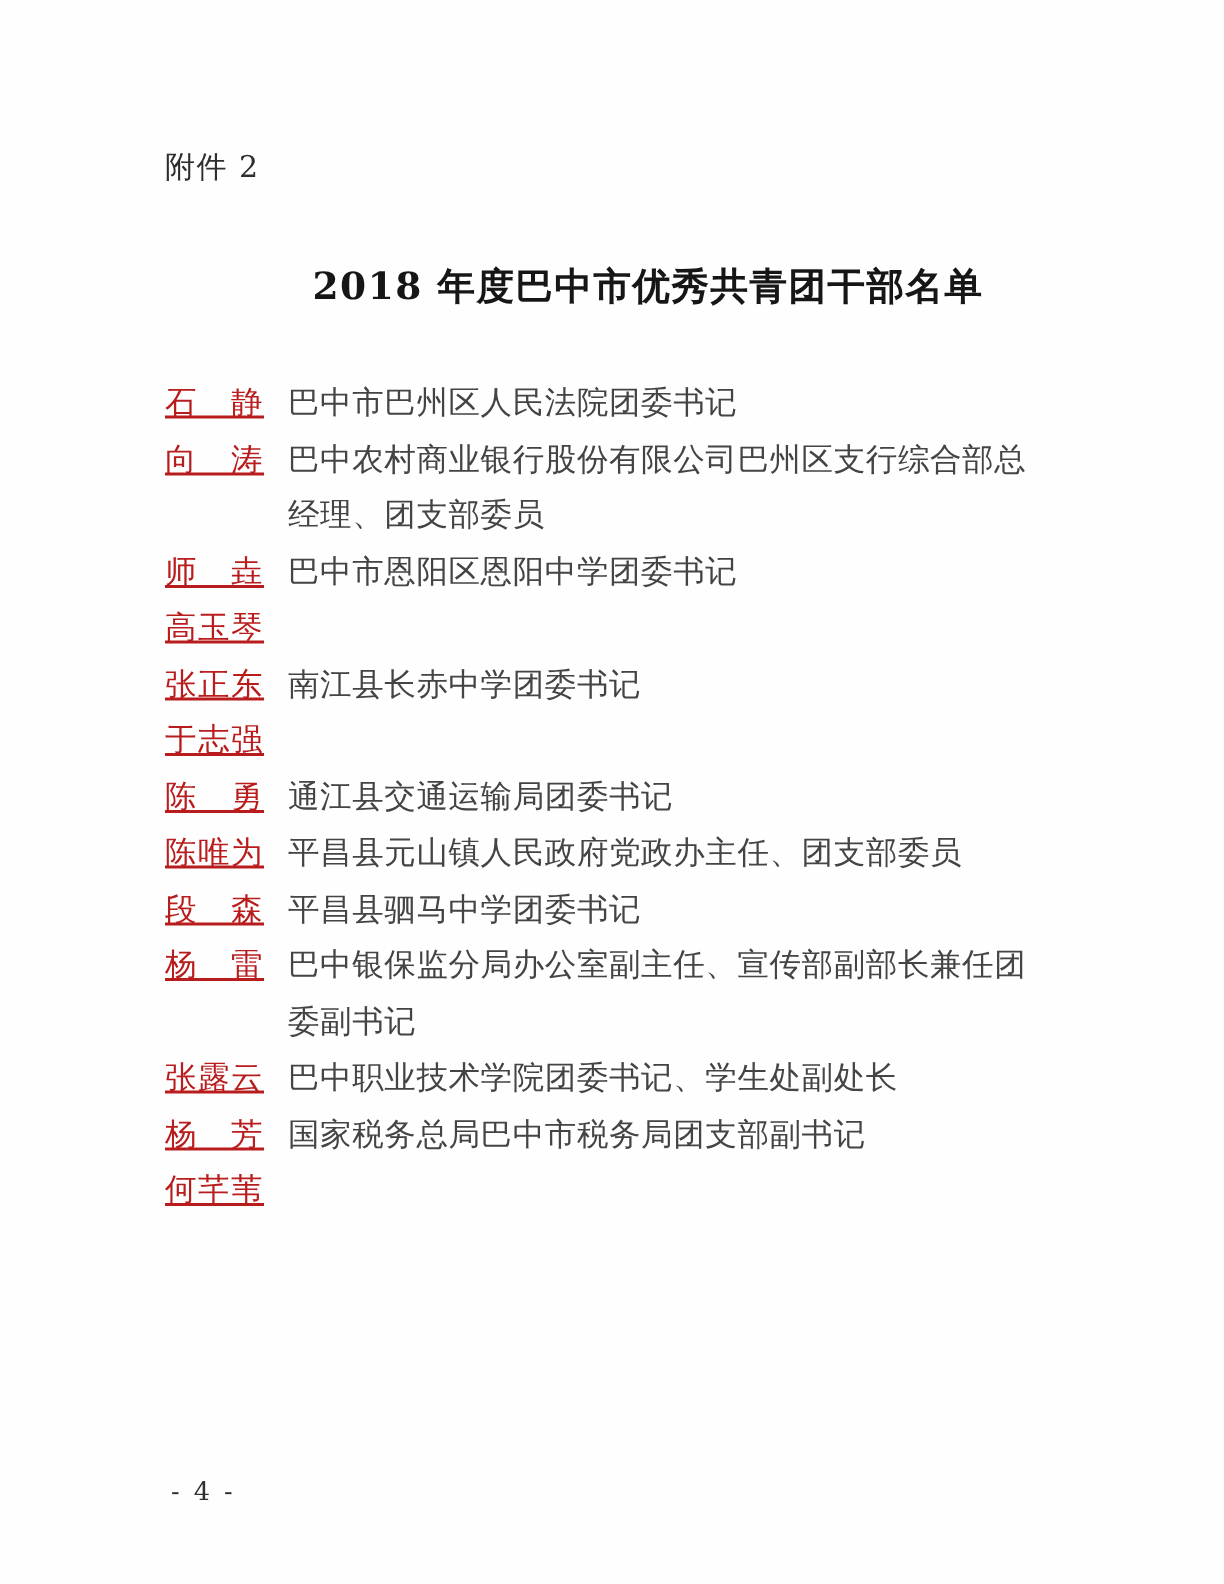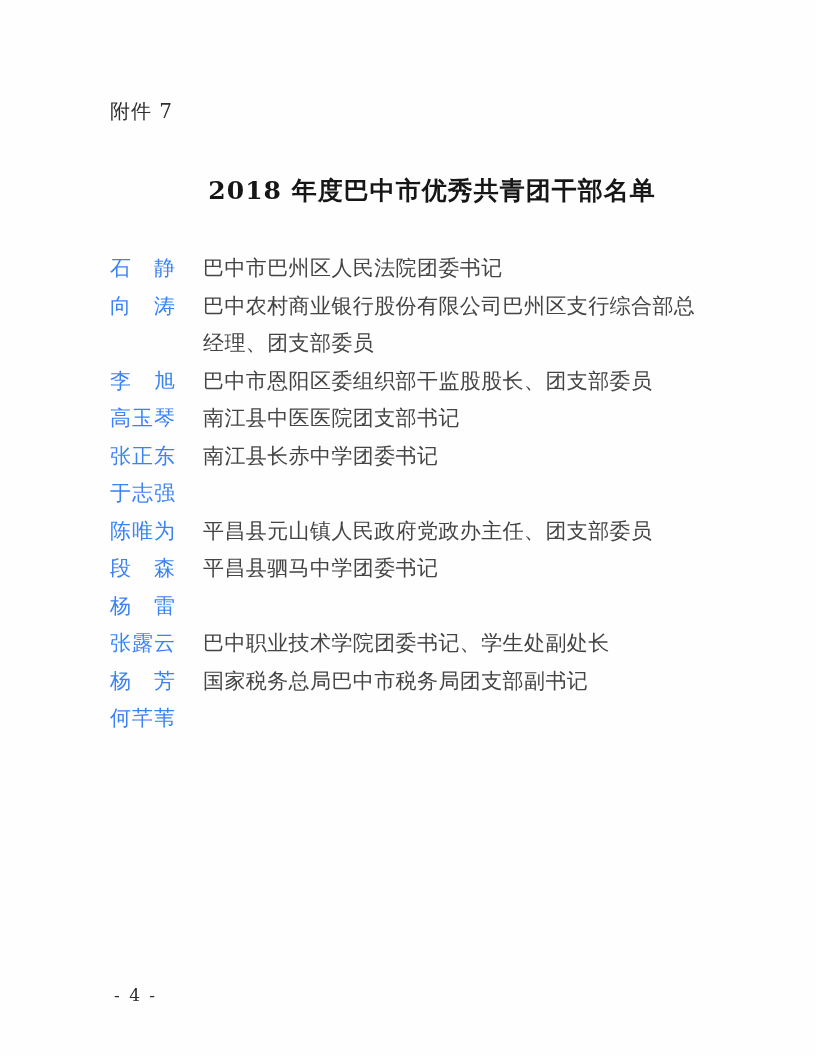--- a/index.html
+++ b/index.html
@@ -47,90 +47,95 @@
     display: flex;
     align-items: flex-start;
     font-size: 21px;
     line-height: 37.5px;
   }
   .name {
     flex: 0 0 68px;
     width: 68px;
     letter-spacing: 1px;
     white-space: nowrap;
-    color: #3b82f6;
+    color: #b91c1c;
+    text-decoration: underline;
   }
   .pos {
-    margin-left: 25px;
+    margin-left: 14px;
     width: 497px;
     letter-spacing: 0.4px;
     color: #444444;
   }
   .footer {
     position: absolute;
     left: 114px;
     top: 985px;
     font-size: 17px;
     letter-spacing: 2px;
     color: #2f2f2f;
   }
 </style>
 </head>
 <body>
 
 <div class="page">
-  <div class="attachment">附件 7</div>
+  <div class="attachment">附件 2</div>
 
   <h1 class="doc-title">2018 年度巴中市优秀共青团干部名单</h1>
 
   <div class="roster">
   <div class="row">
     <span class="name">石　静</span>
     <span class="pos">巴中市巴州区人民法院团委书记</span>
   </div>
 
   <div class="row">
     <span class="name">向　涛</span>
     <span class="pos">巴中农村商业银行股份有限公司巴州区支行综合部总经理、团支部委员</span>
   </div>
 
+  <div class="row">
+    <span class="name">师　垚</span>
+    <span class="pos">巴中市恩阳区恩阳中学团委书记</span>
+  </div>
 
-  <div class="row">
-    <span class="name">李　旭</span>
-    <span class="pos">巴中市恩阳区委组织部干监股股长、团支部委员</span>
-  </div>
 
   <div class="row">
     <span class="name">高玉琴</span>
-    <span class="pos">南江县中医医院团支部书记</span>
   </div>
 
   <div class="row">
     <span class="name">张正东</span>
     <span class="pos">南江县长赤中学团委书记</span>
   </div>
 
   <div class="row">
     <span class="name">于志强</span>
   </div>
 
+  <div class="row">
+    <span class="name">陈　勇</span>
+    <span class="pos">通江县交通运输局团委书记</span>
+  </div>
 
   <div class="row">
     <span class="name">陈唯为</span>
     <span class="pos">平昌县元山镇人民政府党政办主任、团支部委员</span>
   </div>
 
   <div class="row">
     <span class="name">段　森</span>
     <span class="pos">平昌县驷马中学团委书记</span>
   </div>
 
 
   <div class="row">
     <span class="name">杨　雷</span>
+    <span class="pos">巴中银保监分局办公室副主任、宣传部副部长兼任团委副书记</span>
   </div>
 
   <div class="row">
     <span class="name">张露云</span>
     <span class="pos">巴中职业技术学院团委书记、学生处副处长</span>
   </div>
 
 
   <div class="row">
     <span class="name">杨　芳</span>

